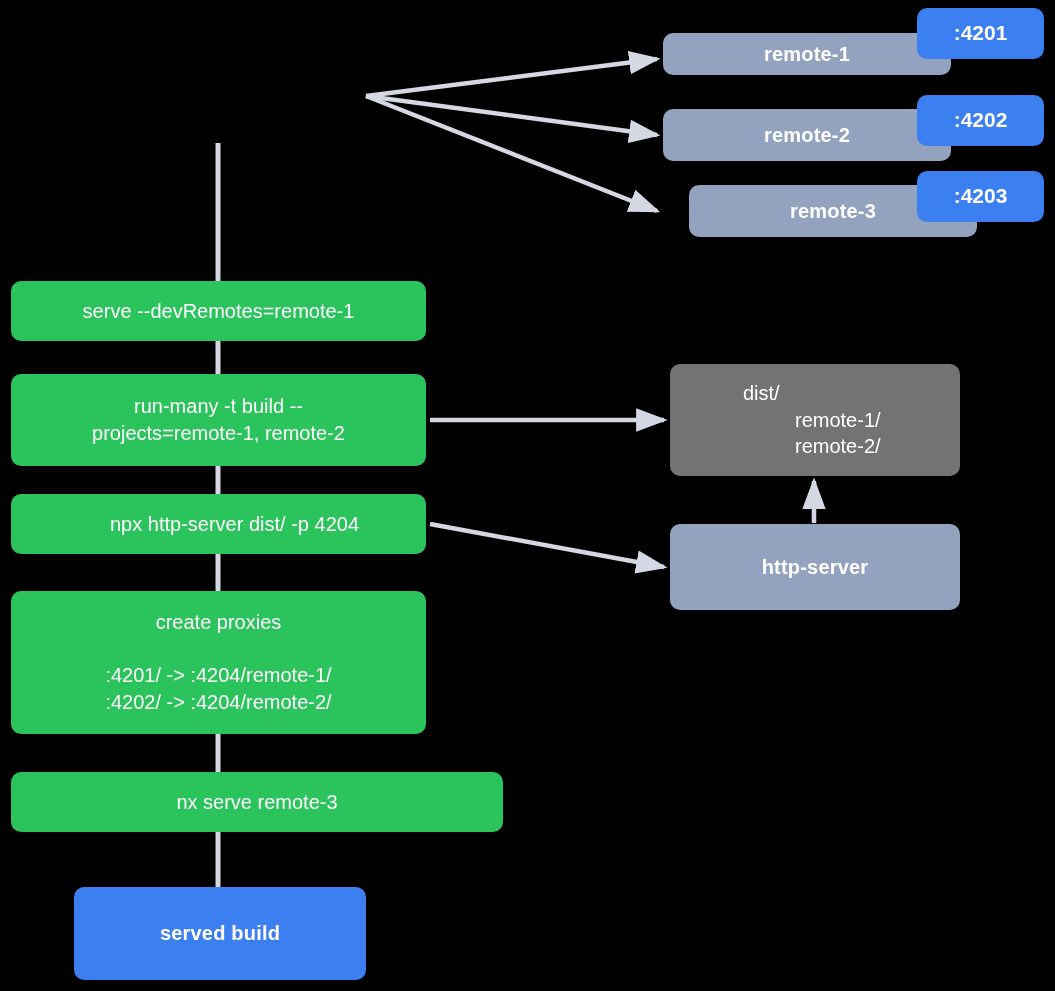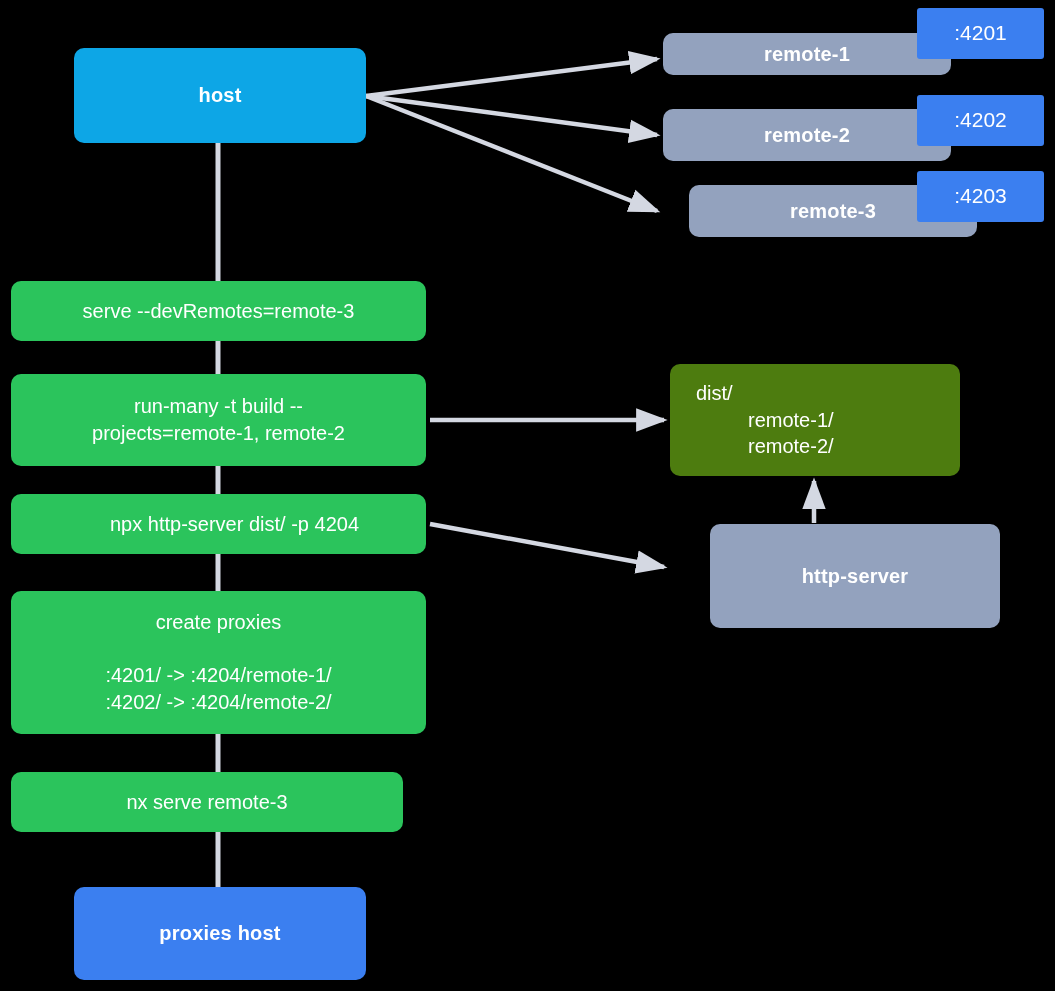--- a/index.html
+++ b/index.html
@@ -52,29 +52,30 @@
     font-weight: normal;
     font-size: 20px;
   }
   .node-remote {
     background: #93A2BE;
     font-weight: bold;
     font-size: 20px;
     letter-spacing: 0.2px;
   }
   .node-plain {
-    background: #4d7c0f;
+    background: #737373;
     font-weight: normal;
     font-size: 20px;
+    padding-left: 47px;
   }
   .node-badge {
     background: #3B7FF0;
-    font-weight: normal;
+    font-weight: bold;
     font-size: 21px;
-    border-radius: 3px;
+    border-radius: 10px;
   }
   .cmd-title { display: block; }
   .cmd-sub {
     display: block;
     margin-top: 26px;
   }
   .cmd-sub .line { display: block; }
   .cmd-multiline .line { display: block; text-align: center; }
   .dist-body {
     width: 100%;
@@ -115,23 +116,20 @@
       <line x1="366" y1="96" x2="657" y2="211" marker-end="url(#arrow)"></line>
     </g>
 
     <line x1="430" y1="420" x2="664" y2="420" stroke="#D4D8E2" stroke-width="4.5" marker-end="url(#arrow)"></line>
 
     <line x1="430" y1="524" x2="664" y2="567" stroke="#D4D8E2" stroke-width="4.5" marker-end="url(#arrow)"></line>
 
     <line x1="814" y1="523" x2="814" y2="481" stroke="#D4D8E2" stroke-width="4.5" marker-end="url(#arrow-up)"></line>
   </svg>
 
-  <div class="node node-host" style="left:74px; top:48px; width:292px; height:95px;">
-    <span>host</span>
-  </div>
 
   <div class="node node-remote" style="left:663px; top:33px; width:288px; height:42px;">
     <span>remote-1</span>
   </div>
   <div class="node node-badge" style="left:917px; top:8px; width:127px; height:51px;">
     <span>:4201</span>
   </div>
 
   <div class="node node-remote" style="left:663px; top:109px; width:288px; height:52px;">
     <span>remote-2</span>
@@ -141,53 +139,53 @@
   </div>
 
   <div class="node node-remote" style="left:689px; top:185px; width:288px; height:52px;">
     <span>remote-3</span>
   </div>
   <div class="node node-badge" style="left:917px; top:171px; width:127px; height:51px;">
     <span>:4203</span>
   </div>
 
   <div class="node node-cmd" style="left:11px; top:281px; width:415px; height:60px;">
-    <span>serve --devRemotes=remote-3</span>
+    <span>serve --devRemotes=remote-1</span>
   </div>
 
   <div class="node node-cmd cmd-multiline" style="left:11px; top:374px; width:415px; height:92px;">
     <span class="line">run-many -t build --</span>
     <span class="line">projects=remote-1, remote-2</span>
   </div>
 
   <div class="node node-cmd" style="left:11px; top:494px; width:415px; height:60px;padding-left:32px;">
     <span>npx http-server dist/ -p 4204</span>
   </div>
 
   <div class="node node-cmd" style="left:11px; top:591px; width:415px; height:143px;">
     <span class="cmd-title">create proxies</span>
     <span class="cmd-sub">
       <span class="line">:4201/ -&gt; :4204/remote-1/</span>
       <span class="line">:4202/ -&gt; :4204/remote-2/</span>
     </span>
   </div>
 
-  <div class="node node-cmd" style="left:11px; top:772px; width:392px; height:60px;">
+  <div class="node node-cmd" style="left:11px; top:772px; width:492px; height:60px;">
     <span>nx serve remote-3</span>
   </div>
 
   <div class="node node-served" style="left:74px; top:887px; width:292px; height:93px;">
-    <span>proxies host</span>
+    <span>served build</span>
   </div>
 
   <div class="node node-plain" style="left:670px; top:364px; width:290px; height:112px;">
     <span class="dist-body">
       <span class="line">dist/</span>
       <span class="line indent">remote-1/</span>
       <span class="line indent">remote-2/</span>
     </span>
   </div>
 
-  <div class="node node-remote" style="left:670px; top:524px; width:290px; height:104px;margin-left:40px;">
+  <div class="node node-remote" style="left:670px; top:524px; width:290px; height:86px;">
     <span>http-server</span>
   </div>
 
 </div>
 
 </body></html>

